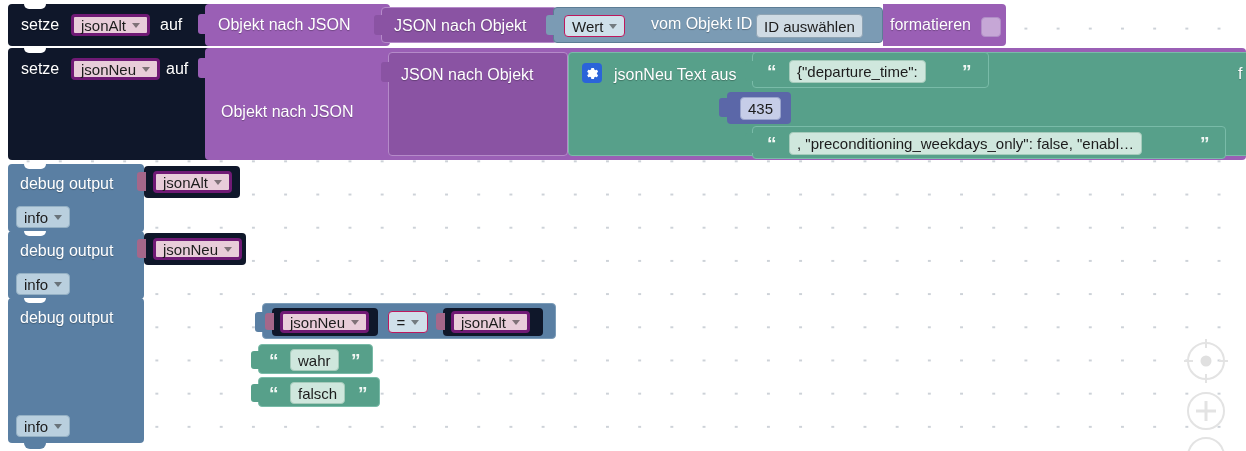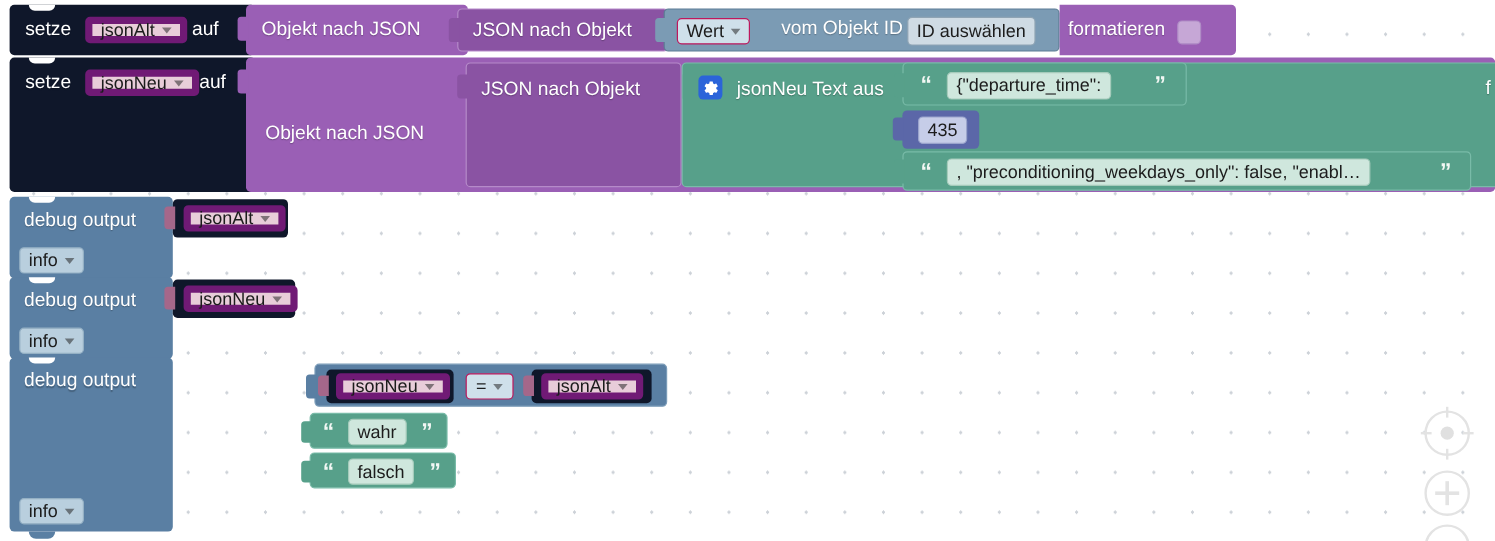--- a/index.html
+++ b/index.html
@@ -24,21 +24,21 @@
   .field{
     display:inline-flex;align-items:center;gap:6px;
     height:22px;padding:0 7px;border-radius:4px;
     font-size:15px;color:#1c1c1c;white-space:nowrap;
     box-sizing:border-box;
   }
   .field .caret{
     width:0;height:0;border-left:4px solid transparent;border-right:4px solid transparent;
     border-top:5px solid rgba(40,40,40,.55);display:inline-block;
   }
-  .f-var{background:#e8cdd9;border:6px solid #701a75;}
+  .f-var{background:#e8cdd9;border:3px solid #701a75;}
   .f-plain{background:#cfe0ea;border:1px solid #be185d;}
   .f-green{background:#cfe7dd;border:1px solid #a5cbbb;}
   .f-num{background:#c6cde8;border:1px solid #9aa4cc;}
   .f-id{background:#cfdbe4;border:1px solid #8fa4b4;}
   .f-info{background:#b9cfde;border:1px solid #94b0c4;}
 
   
   .cbox{width:18px;height:18px;border-radius:4px;background:#c6a7d6;border:1px solid #b08dc6;}
 
   
@@ -100,21 +100,21 @@
     <span class="field f-plain" style="position:absolute;left:10px;top:7px;height:22px;">
       <span>Wert</span>
       <span class="caret"></span>
     </span>
     <span class="lbl" style="position:absolute;left:97px;top:8px;">vom Objekt ID</span>
     <span class="field f-id" style="position:absolute;left:202px;top:6px;height:24px;">
         <span>ID auswählen</span>
       </span>
   </div>
 
-  <div class="blk c-json" style="left:883px;top:4px;width:147px;height:42px;border-radius:0 4px 4px 0;padding-left:39px;">
+  <div class="blk c-json" style="left:883px;top:4px;width:123px;height:42px;border-radius:0 4px 4px 0;padding-left:39px;">
     <span class="lbl" style="position:absolute;left:7px;top:13px;">formatieren</span>
     <span class="cbox" style="position:absolute;left:98px;top:13px;display:block;"></span>
   </div>
 
   <div class="blk c-var" style="left:8px;top:48px;width:205px;height:112px;border-radius:4px;">
     <div style="position:absolute;background:#ffffff;left:16px;top:0;width:22px;height:5px;border-radius:0 0 7px 7px;"></div>
     <span class="lbl" style="position:absolute;left:13px;top:13px;">setze</span>
     <span class="field f-var" style="position:absolute;left:63px;top:10px;">
       <span>jsonNeu</span>
       <span class="caret"></span>
@@ -145,21 +145,21 @@
 
   <div class="blk c-text" style="left:752px;top:52px;width:237px;height:36px;border-radius:4px;border:1px solid #79bba8;">
     <div class="tab" style="left:-8px;top:8px;background:#57a08a;"></div>
     <span class="q" style="position:absolute;left:14px;top:9px;">“</span>
     <span class="field f-green" style="position:absolute;left:36px;top:7px;height:23px;">
         <span>{"departure_time":</span>
       </span>
     <span class="q" style="position:absolute;left:209px;top:9px;">”</span>
   </div>
 
-  <div class="blk c-num" style="left:752px;top:92px;width:64px;height:32px;border-radius:4px;">
+  <div class="blk c-num" style="left:727px;top:92px;width:64px;height:32px;border-radius:4px;">
     <div class="tab" style="left:-8px;top:6px;background:#5b67a8;height:19px;"></div>
     <span class="field f-num" style="position:absolute;left:13px;top:5px;height:23px;">
         <span>435</span>
       </span>
   </div>
 
   <div class="blk c-text" style="left:752px;top:126px;width:474px;height:33px;border-radius:4px;border:1px solid #79bba8;">
     <div class="tab" style="left:-8px;top:6px;background:#57a08a;"></div>
     <span class="q" style="position:absolute;left:14px;top:7px;">“</span>
     <span class="field f-green" style="position:absolute;left:36px;top:5px;height:23px;">

